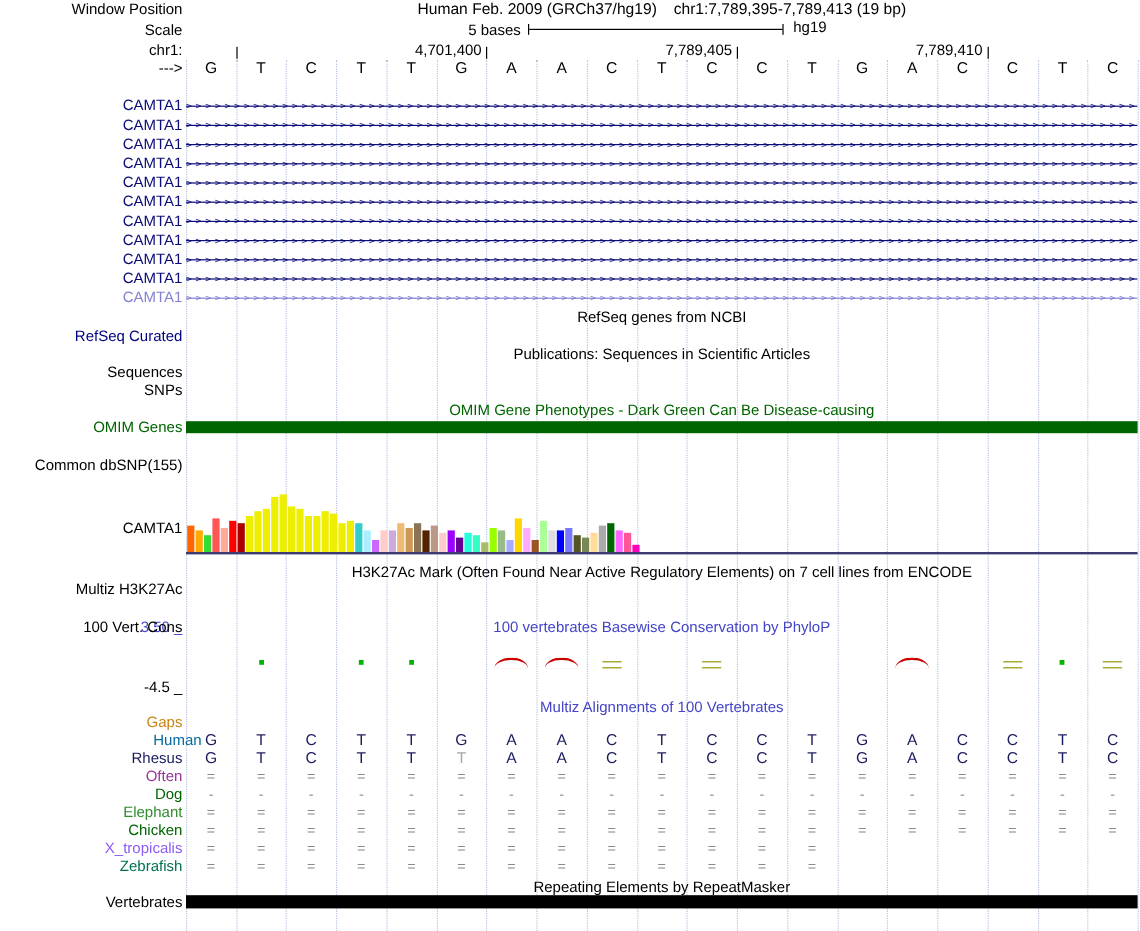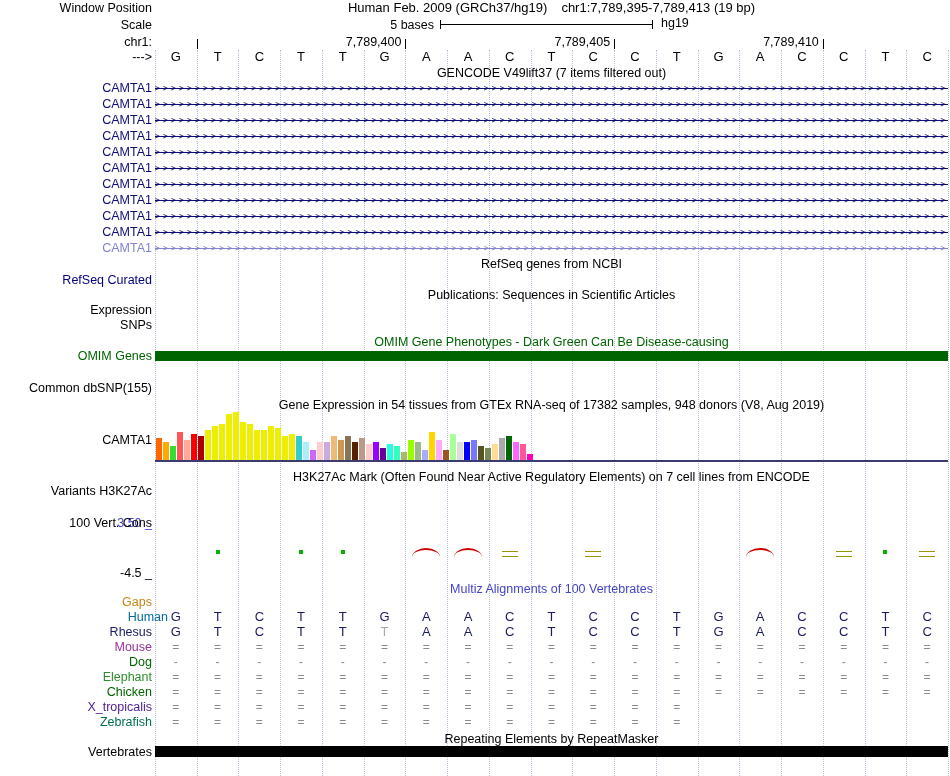--- a/index.html
+++ b/index.html
@@ -42,36 +42,35 @@
 
   <div class="lbl" style="top:18px">Scale</div>
   <div class="abs" style="left:330px;top:18px;width:104px;text-align:right">5 bases</div>
   <div class="scalebar"></div>
   <div class="abs" style="left:661px;top:16px">hg19</div>
 
   <div class="lbl" style="top:35px">chr1:</div>
 
   <div class="lbl" style="top:50px">---&gt;</div>
 
-  <div class="ctitle" style="top:66px">GENCODE V49lift37 (7 items filtered out)</div>
   <div class="ctitle" style="top:257px">RefSeq genes from NCBI</div>
   <div class="ctitle green-title" style="top: 335px; color: rgb(0, 100, 0);">OMIM Gene Phenotypes - Dark Green Can Be Disease-causing</div>
   <div class="ctitle" style="top:288px">Publications: Sequences in Scientific Articles</div>
-  <div class="ctitle" style="top:398px">Gene Expression in 54 tissues from GTEx RNA-seq of 17382 samples, 948 donors (V8, Aug 2019)</div>
   <div class="ctitle" style="top:470px">H3K27Ac Mark (Often Found Near Active Regulatory Elements) on 7 cell lines from ENCODE</div>
+  <div class="ctitle blue-title" style="top: 516px; color: rgb(68, 68, 200);">100 vertebrates Basewise Conservation by PhyloP</div>
   <div class="ctitle blue-title" style="top: 582px; color: rgb(68, 68, 200);">Multiz Alignments of 100 Vertebrates</div>
   <div class="ctitle" style="top:732px">Repeating Elements by RepeatMasker</div>
 
   <div class="lbl refseq-lbl" style="top: 273px; color: rgb(0, 0, 128);">RefSeq Curated</div>
-  <div class="lbl" style="top:303px">Expression</div>
+  <div class="lbl" style="top:303px">Sequences</div>
   <div class="lbl" style="top:318px">SNPs</div>
   <div class="lbl green-title" style="top: 349px; color: rgb(0, 100, 0);">OMIM Genes</div>
   <div class="lbl" style="top:381px">Common dbSNP(155)</div>
   <div class="lbl" style="top:433px">CAMTA1</div>
-  <div class="lbl" style="top:484px">Variants H3K27Ac</div>
+  <div class="lbl" style="top:484px">Multiz H3K27Ac</div>
   <div class="lbl blue-title" style="top: 516px; color: rgb(68, 68, 200);">3.50 _</div>
   <div class="lbl" style="top:516px">100 Vert. Cons</div>
   <div class="lbl blue-title" style="top: 566px; color: #000000;">-4.5 _</div>
   <div class="lbl" style="top:745px">Vertebrates</div>
 
   <div class="bar-omim" style="background: rgb(0, 100, 0);"></div>
   <div class="gtex-baseline" style="background: rgb(59, 59, 114);"></div>
   <div class="bar-repeat"></div>
 
 <div class="gridline" style="left: 155px;"></div>
@@ -89,21 +88,21 @@
     <div class="gridline" style="left: 655.842px;"></div>
     <div class="gridline" style="left: 697.579px;"></div>
     <div class="gridline" style="left: 739.316px;"></div>
     <div class="gridline" style="left: 781.053px;"></div>
     <div class="gridline" style="left: 822.789px;"></div>
     <div class="gridline" style="left: 864.526px;"></div>
     <div class="gridline" style="left: 906.263px;"></div>
     <div class="gridline" style="left: 948px;"></div>
     <div class="postick" style="left: 196.737px;"></div>
     <div class="postick" style="left: 405.421px;"></div>
-    <div class="polabel" style="left: 295.421px;">7,789,400</div>
+    <div class="polabel" style="left: 295.421px;">4,701,400</div>
     <div class="postick" style="left: 614.105px;"></div>
     <div class="polabel" style="left: 504.105px;">7,789,405</div>
     <div class="postick" style="left: 822.789px;"></div>
     <div class="polabel" style="left: 712.789px;">7,789,410</div>
     <div class="base" style="left: 155px; width: 41.7368px; top: 50px;">G</div>
     <div class="base" style="left: 196.737px; width: 41.7368px; top: 50px;">T</div>
     <div class="base" style="left: 238.474px; width: 41.7368px; top: 50px;">C</div>
     <div class="base" style="left: 280.211px; width: 41.7368px; top: 50px;">T</div>
     <div class="base" style="left: 321.947px; width: 41.7368px; top: 50px;">T</div>
     <div class="base" style="left: 363.684px; width: 41.7368px; top: 50px;">G</div>
@@ -274,21 +273,21 @@
     <div class="base" style="left: 530.632px; width: 41.7368px; top: 625px; color: rgb(26, 26, 94);">T</div>
     <div class="base" style="left: 572.368px; width: 41.7368px; top: 625px; color: rgb(26, 26, 94);">C</div>
     <div class="base" style="left: 614.105px; width: 41.7368px; top: 625px; color: rgb(26, 26, 94);">C</div>
     <div class="base" style="left: 655.842px; width: 41.7368px; top: 625px; color: rgb(26, 26, 94);">T</div>
     <div class="base" style="left: 697.579px; width: 41.7368px; top: 625px; color: rgb(26, 26, 94);">G</div>
     <div class="base" style="left: 739.316px; width: 41.7368px; top: 625px; color: rgb(26, 26, 94);">A</div>
     <div class="base" style="left: 781.053px; width: 41.7368px; top: 625px; color: rgb(26, 26, 94);">C</div>
     <div class="base" style="left: 822.789px; width: 41.7368px; top: 625px; color: rgb(26, 26, 94);">C</div>
     <div class="base" style="left: 864.526px; width: 41.7368px; top: 625px; color: rgb(26, 26, 94);">T</div>
     <div class="base" style="left: 906.263px; width: 41.7368px; top: 625px; color: rgb(26, 26, 94);">C</div>
-    <div class="lbl" style="top: 640px; color: rgb(153, 51, 153);">Mouse</div>
+    <div class="lbl" style="top: 640px; color: rgb(153, 51, 153);">Often</div>
     <div class="mk" style="left: 155px; width: 41.7368px; top: 640px; color: rgb(138, 138, 138);">=</div>
     <div class="mk" style="left: 196.737px; width: 41.7368px; top: 640px; color: rgb(138, 138, 138);">=</div>
     <div class="mk" style="left: 238.474px; width: 41.7368px; top: 640px; color: rgb(138, 138, 138);">=</div>
     <div class="mk" style="left: 280.211px; width: 41.7368px; top: 640px; color: rgb(138, 138, 138);">=</div>
     <div class="mk" style="left: 321.947px; width: 41.7368px; top: 640px; color: rgb(138, 138, 138);">=</div>
     <div class="mk" style="left: 363.684px; width: 41.7368px; top: 640px; color: rgb(138, 138, 138);">=</div>
     <div class="mk" style="left: 405.421px; width: 41.7368px; top: 640px; color: rgb(138, 138, 138);">=</div>
     <div class="mk" style="left: 447.158px; width: 41.7368px; top: 640px; color: rgb(138, 138, 138);">=</div>
     <div class="mk" style="left: 488.895px; width: 41.7368px; top: 640px; color: rgb(138, 138, 138);">=</div>
     <div class="mk" style="left: 530.632px; width: 41.7368px; top: 640px; color: rgb(138, 138, 138);">=</div>
@@ -354,21 +353,21 @@
     <div class="mk" style="left: 530.632px; width: 41.7368px; top: 685px; color: rgb(138, 138, 138);">=</div>
     <div class="mk" style="left: 572.368px; width: 41.7368px; top: 685px; color: rgb(138, 138, 138);">=</div>
     <div class="mk" style="left: 614.105px; width: 41.7368px; top: 685px; color: rgb(138, 138, 138);">=</div>
     <div class="mk" style="left: 655.842px; width: 41.7368px; top: 685px; color: rgb(138, 138, 138);">=</div>
     <div class="mk" style="left: 697.579px; width: 41.7368px; top: 685px; color: rgb(138, 138, 138);">=</div>
     <div class="mk" style="left: 739.316px; width: 41.7368px; top: 685px; color: rgb(138, 138, 138);">=</div>
     <div class="mk" style="left: 781.053px; width: 41.7368px; top: 685px; color: rgb(138, 138, 138);">=</div>
     <div class="mk" style="left: 822.789px; width: 41.7368px; top: 685px; color: rgb(138, 138, 138);">=</div>
     <div class="mk" style="left: 864.526px; width: 41.7368px; top: 685px; color: rgb(138, 138, 138);">=</div>
     <div class="mk" style="left: 906.263px; width: 41.7368px; top: 685px; color: rgb(138, 138, 138);">=</div>
-    <div class="lbl" style="top: 700px; color: #4c1d95; text-align: right;">X_tropicalis</div>
+    <div class="lbl" style="top: 700px; color: #8b5cf6; text-align: right;">X_tropicalis</div>
     <div class="mk" style="left: 155px; width: 41.7368px; top: 700px; color: rgb(138, 138, 138);">=</div>
     <div class="mk" style="left: 196.737px; width: 41.7368px; top: 700px; color: rgb(138, 138, 138);">=</div>
     <div class="mk" style="left: 238.474px; width: 41.7368px; top: 700px; color: rgb(138, 138, 138);">=</div>
     <div class="mk" style="left: 280.211px; width: 41.7368px; top: 700px; color: rgb(138, 138, 138);">=</div>
     <div class="mk" style="left: 321.947px; width: 41.7368px; top: 700px; color: rgb(138, 138, 138);">=</div>
     <div class="mk" style="left: 363.684px; width: 41.7368px; top: 700px; color: rgb(138, 138, 138);">=</div>
     <div class="mk" style="left: 405.421px; width: 41.7368px; top: 700px; color: rgb(138, 138, 138);">=</div>
     <div class="mk" style="left: 447.158px; width: 41.7368px; top: 700px; color: rgb(138, 138, 138);">=</div>
     <div class="mk" style="left: 488.895px; width: 41.7368px; top: 700px; color: rgb(138, 138, 138);">=</div>
     <div class="mk" style="left: 530.632px; width: 41.7368px; top: 700px; color: rgb(138, 138, 138);">=</div>

